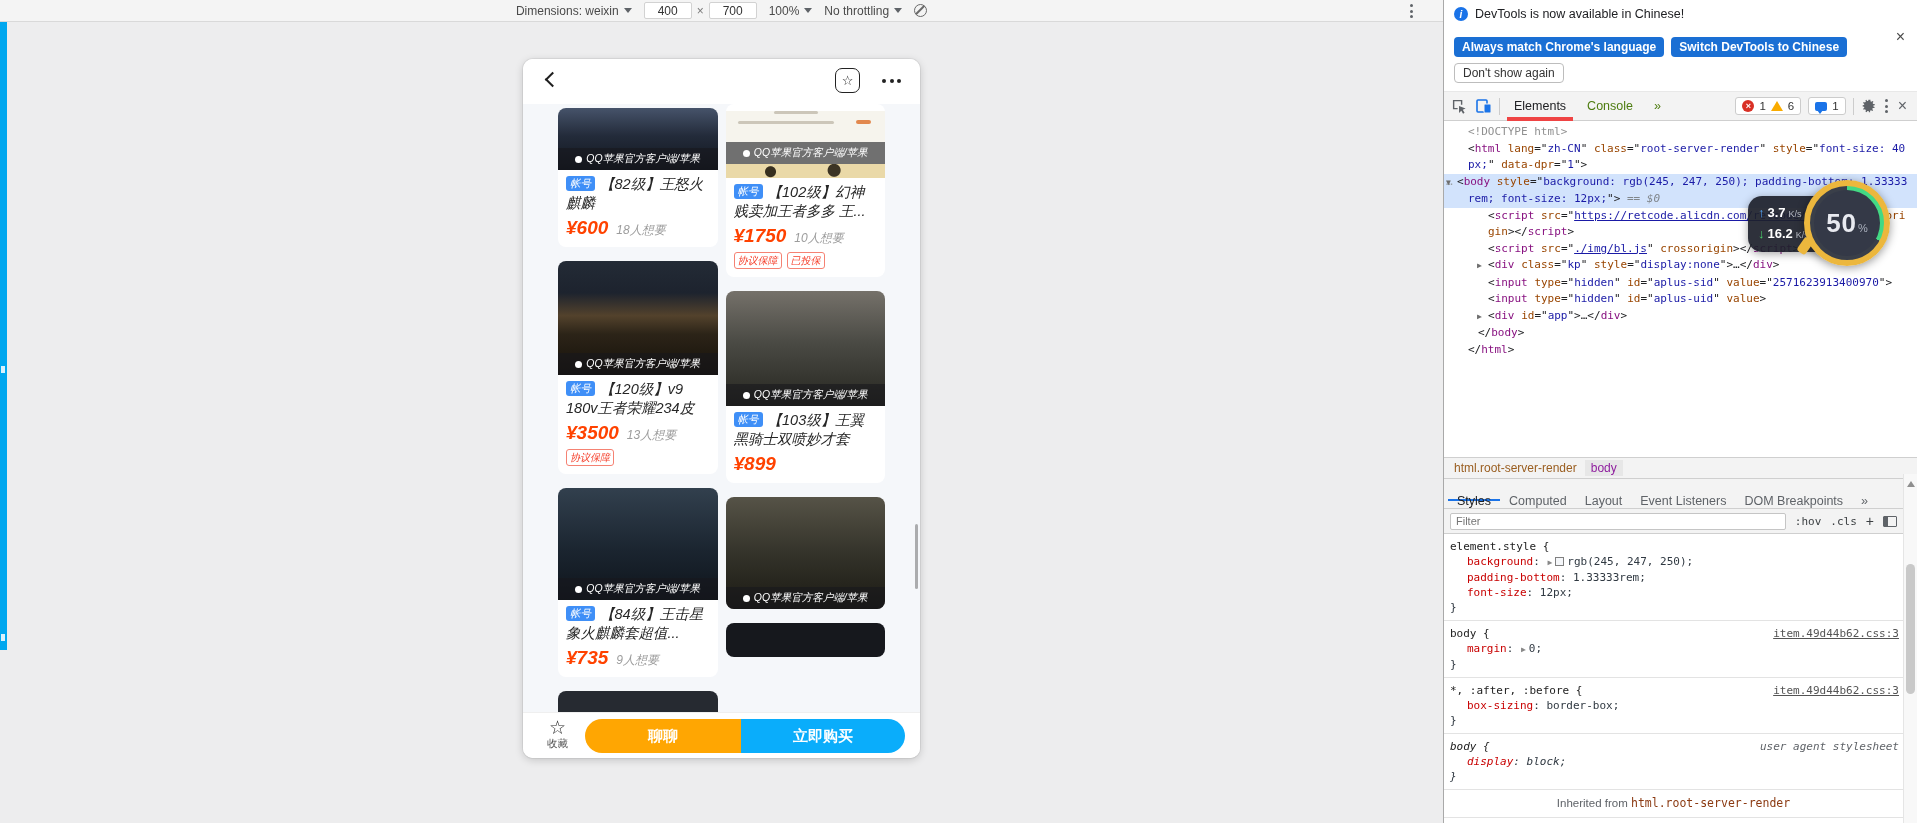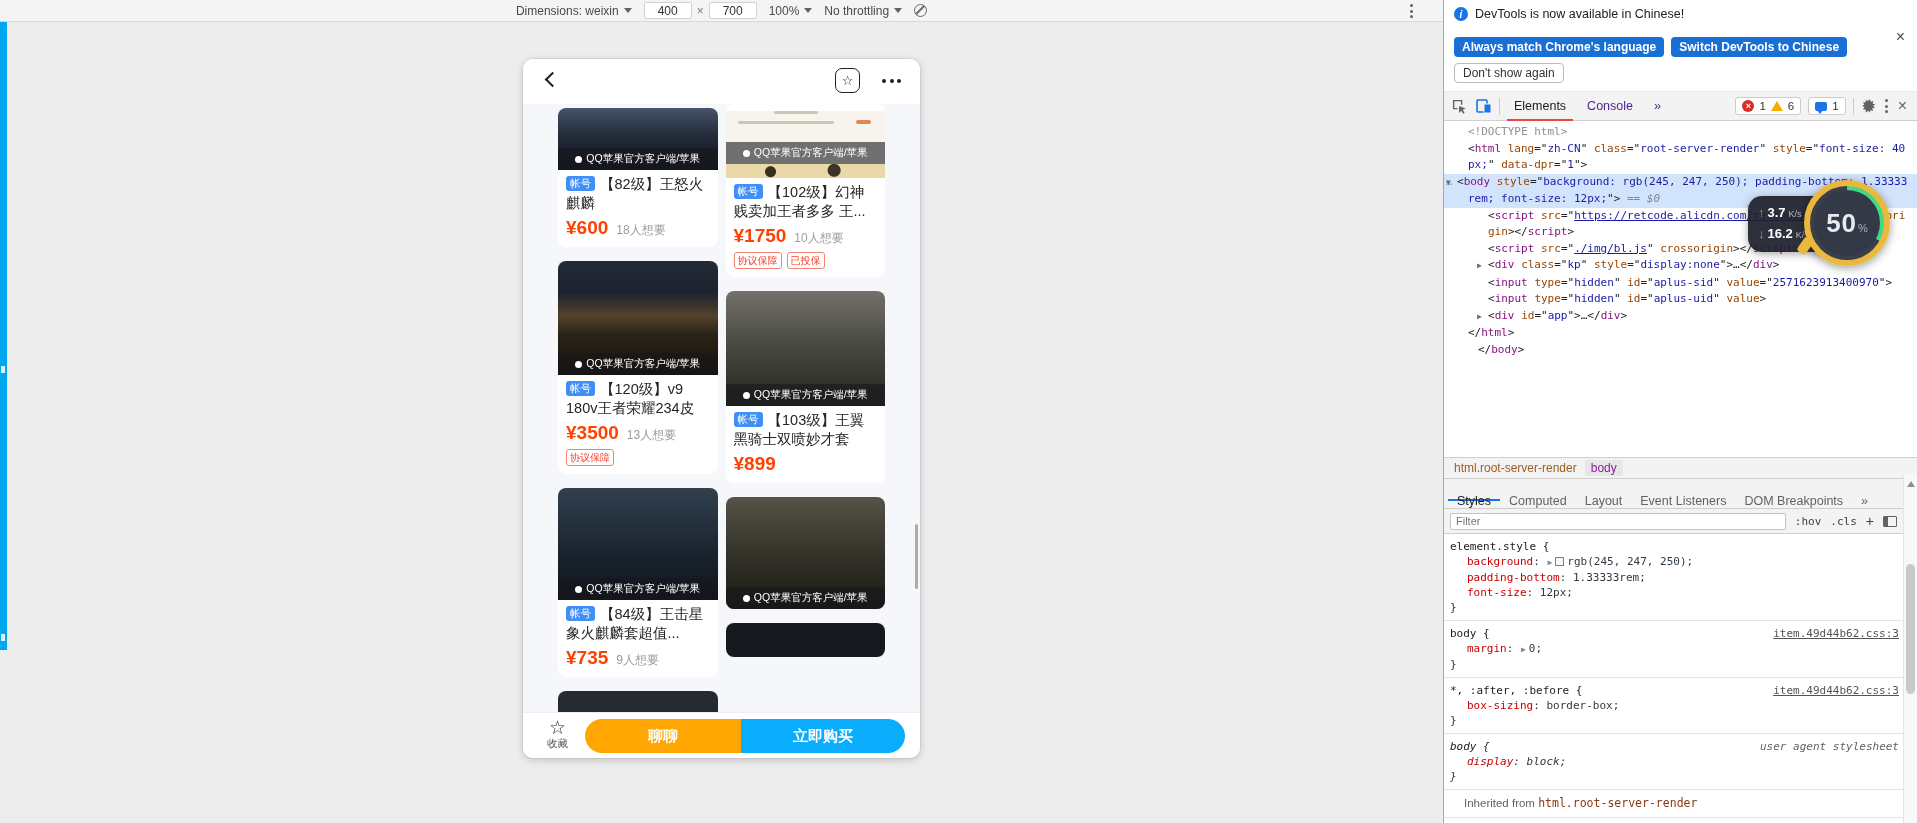--- a/index.html
+++ b/index.html
@@ -35,21 +35,21 @@
   .back-chevron { position:absolute; left:24px; top:15px; width:11px; height:11px;
                   border-left:2.5px solid #1f1f1f; border-bottom:2.5px solid #1f1f1f; transform:rotate(45deg); }
   .fav-box { position:absolute; right:60px; top:9px; width:25px; height:25px; border:1.8px solid #222;
              border-radius:7px; display:flex; align-items:center; justify-content:center;
              font-size:13px; color:#222; }
   .hdots { position:absolute; right:19px; top:20px; display:flex; gap:3.5px; }
   .hdots i { width:4px; height:4px; border-radius:50%; background:#222; }
 
   .p-content { position:absolute; top:45px; left:0; right:0; bottom:46px; background:#f5f7fa; overflow:hidden; }
   .cols { display:flex; gap:8px; padding:0 35px; }
-  .col { width:161px; }
+  .col { width:161px;font-style:italic; }
   .col.left { margin-top:4px; }
   .pcard { background:#fff; border-radius:8px; overflow:hidden; margin-bottom:14px; }
   .pimg { position:relative; }
   .pbanner { position:absolute; left:0; right:0; bottom:0; height:22px; background:rgba(24,24,28,.6);
              display:flex; align-items:center; justify-content:center; gap:4px; color:#fff;
              font-size:10.5px; white-space:nowrap; overflow:hidden; }
   .apple-dot { width:7px; height:7px; border-radius:50% 50% 50% 50%; background:#fff; flex:none; }
   .img-l1 { height:62px;  background:linear-gradient(180deg,#46536a 0%,#232b3a 45%,#10151d 100%); }
   .img-r1 { height:67px;  background:#f6f4ed; }
   .img-r1 .pbanner { bottom:14px; }
@@ -103,22 +103,22 @@
               border-radius:4px; border:none; font-family:"Liberation Sans",sans-serif; }
   .n-row3 { margin-top:6px; }
   .btn-plain { display:inline-block; border:1px solid #bdbdbd; background:#fff; color:#333; font-size:12px;
                padding:2px 8px; border-radius:4px; }
   .n-close { position:absolute; right:12px; top:30px; font-size:16px; color:#4a4a4a; line-height:14px; }
 
   .dt-tabbar { height:29px; background:#f3f3f3; border-bottom:1px solid #cfcfcf; display:flex;
                align-items:center; padding:0 7px; gap:7px; flex:none; }
   .ticon { width:17px; height:17px; display:flex; align-items:center; justify-content:center; }
   .tsep { width:1px; height:17px; background:#ccc; }
-  .dtab { padding:0 7px; height:29px; line-height:28px; font-size:12.5px; color:#4c1d95; }
-  .dtab.active { color:#202124; border-bottom:2px solid #ef4444; }
+  .dtab { padding:0 7px; height:29px; line-height:28px; font-size:12.5px; color:#4d7c0f; }
+  .dtab.active { color:#202124; border-bottom:4px solid #ef4444; }
   .badgebox { display:flex; align-items:center; gap:5px; border:1px solid #ccc; border-radius:3px;
               padding:2px 6px; font-size:11.5px; color:#333; background:#fff; }
   .err { width:12px; height:12px; border-radius:50%; background:#d93025; color:#fff; font-size:9px;
          display:flex; align-items:center; justify-content:center; font-weight:bold; }
   .warn { width:0; height:0; border-left:6px solid transparent; border-right:6px solid transparent;
           border-bottom:10px solid #f9ab00; }
   .msg { width:12px; height:9px; background:#1a73e8; border-radius:2px; position:relative; }
   .msg::after { content:''; position:absolute; left:2px; bottom:-3px; width:0; height:0;
                 border-left:3px solid transparent; border-right:3px solid transparent;
                 border-top:4px solid #1a73e8; }
@@ -161,22 +161,22 @@
   .rsel { color:#222; }
   .prop { padding-left:17px; }
   .pname { color:#c80000; }
   .struck { text-decoration:line-through; }
   .parrow { font-size:8px; color:#888; margin:0 3px 0 1px; }
   .swatch { display:inline-block; width:9px; height:9px; border:1px solid #808080; background:#f5f7fa;
             margin:0 3px -1px 0; }
   .rlink { position:absolute; right:4px; top:5px; color:#545454; text-decoration:underline; }
   .rlink.plain { text-decoration:none; font-style:italic; color:#5f6368; }
   .rule.ua .rsel, .rule.ua .prop, .rule.ua .rclose { font-style:italic; }
-  .inh { padding:6px 20px; font-family:"Liberation Sans",sans-serif; font-size:11.5px; color:#5f6368;
-         border-bottom:1px solid #e3e3e3; }
+  .inh { padding:6px 12px; font-family:"Liberation Sans",sans-serif; font-size:11.5px; color:#5f6368;
+         border-bottom:1px solid #e3e3e3;text-align:center; }
   .inh .isel { font-family:"DejaVu Sans Mono",monospace; color:#8b3a12; }
 
   .vsb { position:absolute; right:0; top:474px; bottom:0; width:14px; background:#f8f8f8;
          border-left:1px solid #e5e5e5; }
   .vsb .up { position:absolute; top:7px; left:3px; width:0; height:0; border-left:4px solid transparent;
              border-right:4px solid transparent; border-bottom:6px solid #8f8f8f; }
   .vsb .thumb { position:absolute; left:2px; top:90px; width:9px; height:130px; background:#c9c9c9;
                 border-radius:5px; }
 
   
@@ -446,22 +446,22 @@
     <div class="dt-tree">
         <div class="tl" style="padding-left: 24px;"><span class="c-g">&lt;!DOCTYPE html&gt;</span></div>
         <div class="tl" style="padding-left: 24px;"><span class="c-p">&lt;</span><span class="c-t">html</span><span class="c-p"> </span><span class="c-a">lang</span><span class="c-p">="</span><span class="c-v">zh-CN</span><span class="c-p">" </span><span class="c-a">class</span><span class="c-p">="</span><span class="c-v">root-server-render</span><span class="c-p">" </span><span class="c-a">style</span><span class="c-p">="</span><span class="c-v">font-size: 40px;</span><span class="c-p">" </span><span class="c-a">data-dpr</span><span class="c-p">="</span><span class="c-v">1</span><span class="c-p">"&gt;</span></div>
         <div class="tl sel" style="padding-left: 24px;"><span class="tpre">…</span><span class="tarrow">▼</span><span class="c-p">&lt;</span><span class="c-t">body</span><span class="c-p"> </span><span class="c-a">style</span><span class="c-p">="</span><span class="c-v">background: rgb(245, 247, 250); padding-bottom: 1.33333rem; font-size: 12px;</span><span class="c-p">"&gt;</span><span class="c-d"> == $0</span></div>
         <div class="tl" style="padding-left: 44px;"><span class="c-p">&lt;</span><span class="c-t">script</span><span class="c-p"> </span><span class="c-a">src</span><span class="c-p">="</span><span class="c-l">https://retcode.alicdn.com/retcode/bl.js</span><span class="c-p">" </span><span class="c-a">crossorigin</span><span class="c-p">&gt;&lt;/</span><span class="c-t">script</span><span class="c-p">&gt;</span></div>
         <div class="tl" style="padding-left: 44px;"><span class="c-p">&lt;</span><span class="c-t">script</span><span class="c-p"> </span><span class="c-a">src</span><span class="c-p">="</span><span class="c-l">./img/bl.js</span><span class="c-p">" </span><span class="c-a">crossorigin</span><span class="c-p">&gt;&lt;/</span><span class="c-t">script</span><span class="c-p">&gt;</span></div>
         <div class="tl" style="padding-left: 44px;"><span class="tarrow">▶</span><span class="c-p">&lt;</span><span class="c-t">div</span><span class="c-p"> </span><span class="c-a">class</span><span class="c-p">="</span><span class="c-v">kp</span><span class="c-p">" </span><span class="c-a">style</span><span class="c-p">="</span><span class="c-v">display:none</span><span class="c-p">"&gt;…&lt;/</span><span class="c-t">div</span><span class="c-p">&gt;</span></div>
         <div class="tl" style="padding-left: 44px;"><span class="c-p">&lt;</span><span class="c-t">input</span><span class="c-p"> </span><span class="c-a">type</span><span class="c-p">="</span><span class="c-v">hidden</span><span class="c-p">" </span><span class="c-a">id</span><span class="c-p">="</span><span class="c-v">aplus-sid</span><span class="c-p">" </span><span class="c-a">value</span><span class="c-p">="</span><span class="c-v">2571623913400970</span><span class="c-p">"&gt;</span></div>
         <div class="tl" style="padding-left: 44px;"><span class="c-p">&lt;</span><span class="c-t">input</span><span class="c-p"> </span><span class="c-a">type</span><span class="c-p">="</span><span class="c-v">hidden</span><span class="c-p">" </span><span class="c-a">id</span><span class="c-p">="</span><span class="c-v">aplus-uid</span><span class="c-p">" </span><span class="c-a">value</span><span class="c-p">&gt;</span></div>
         <div class="tl" style="padding-left: 44px;"><span class="tarrow">▶</span><span class="c-p">&lt;</span><span class="c-t">div</span><span class="c-p"> </span><span class="c-a">id</span><span class="c-p">="</span><span class="c-v">app</span><span class="c-p">"&gt;…&lt;/</span><span class="c-t">div</span><span class="c-p">&gt;</span></div>
+        <div class="tl" style="padding-left: 34px;"><span class="c-p">&lt;/</span><span class="c-t">body</span><span class="c-p">&gt;</span></div>
         <div class="tl" style="padding-left: 24px;"><span class="c-p">&lt;/</span><span class="c-t">html</span><span class="c-p">&gt;</span></div>
-        <div class="tl" style="padding-left: 34px;"><span class="c-p">&lt;/</span><span class="c-t">body</span><span class="c-p">&gt;</span></div>
       </div>
 
     <div class="dt-crumbs">
       <span class="crumb-html">html.root-server-render</span>
       <span class="crumb-body">body</span>
     </div>
 
     <div class="dt-sidetabs">
       <span class="stab active">Styles</span>
       <span class="stab">Computed</span>

